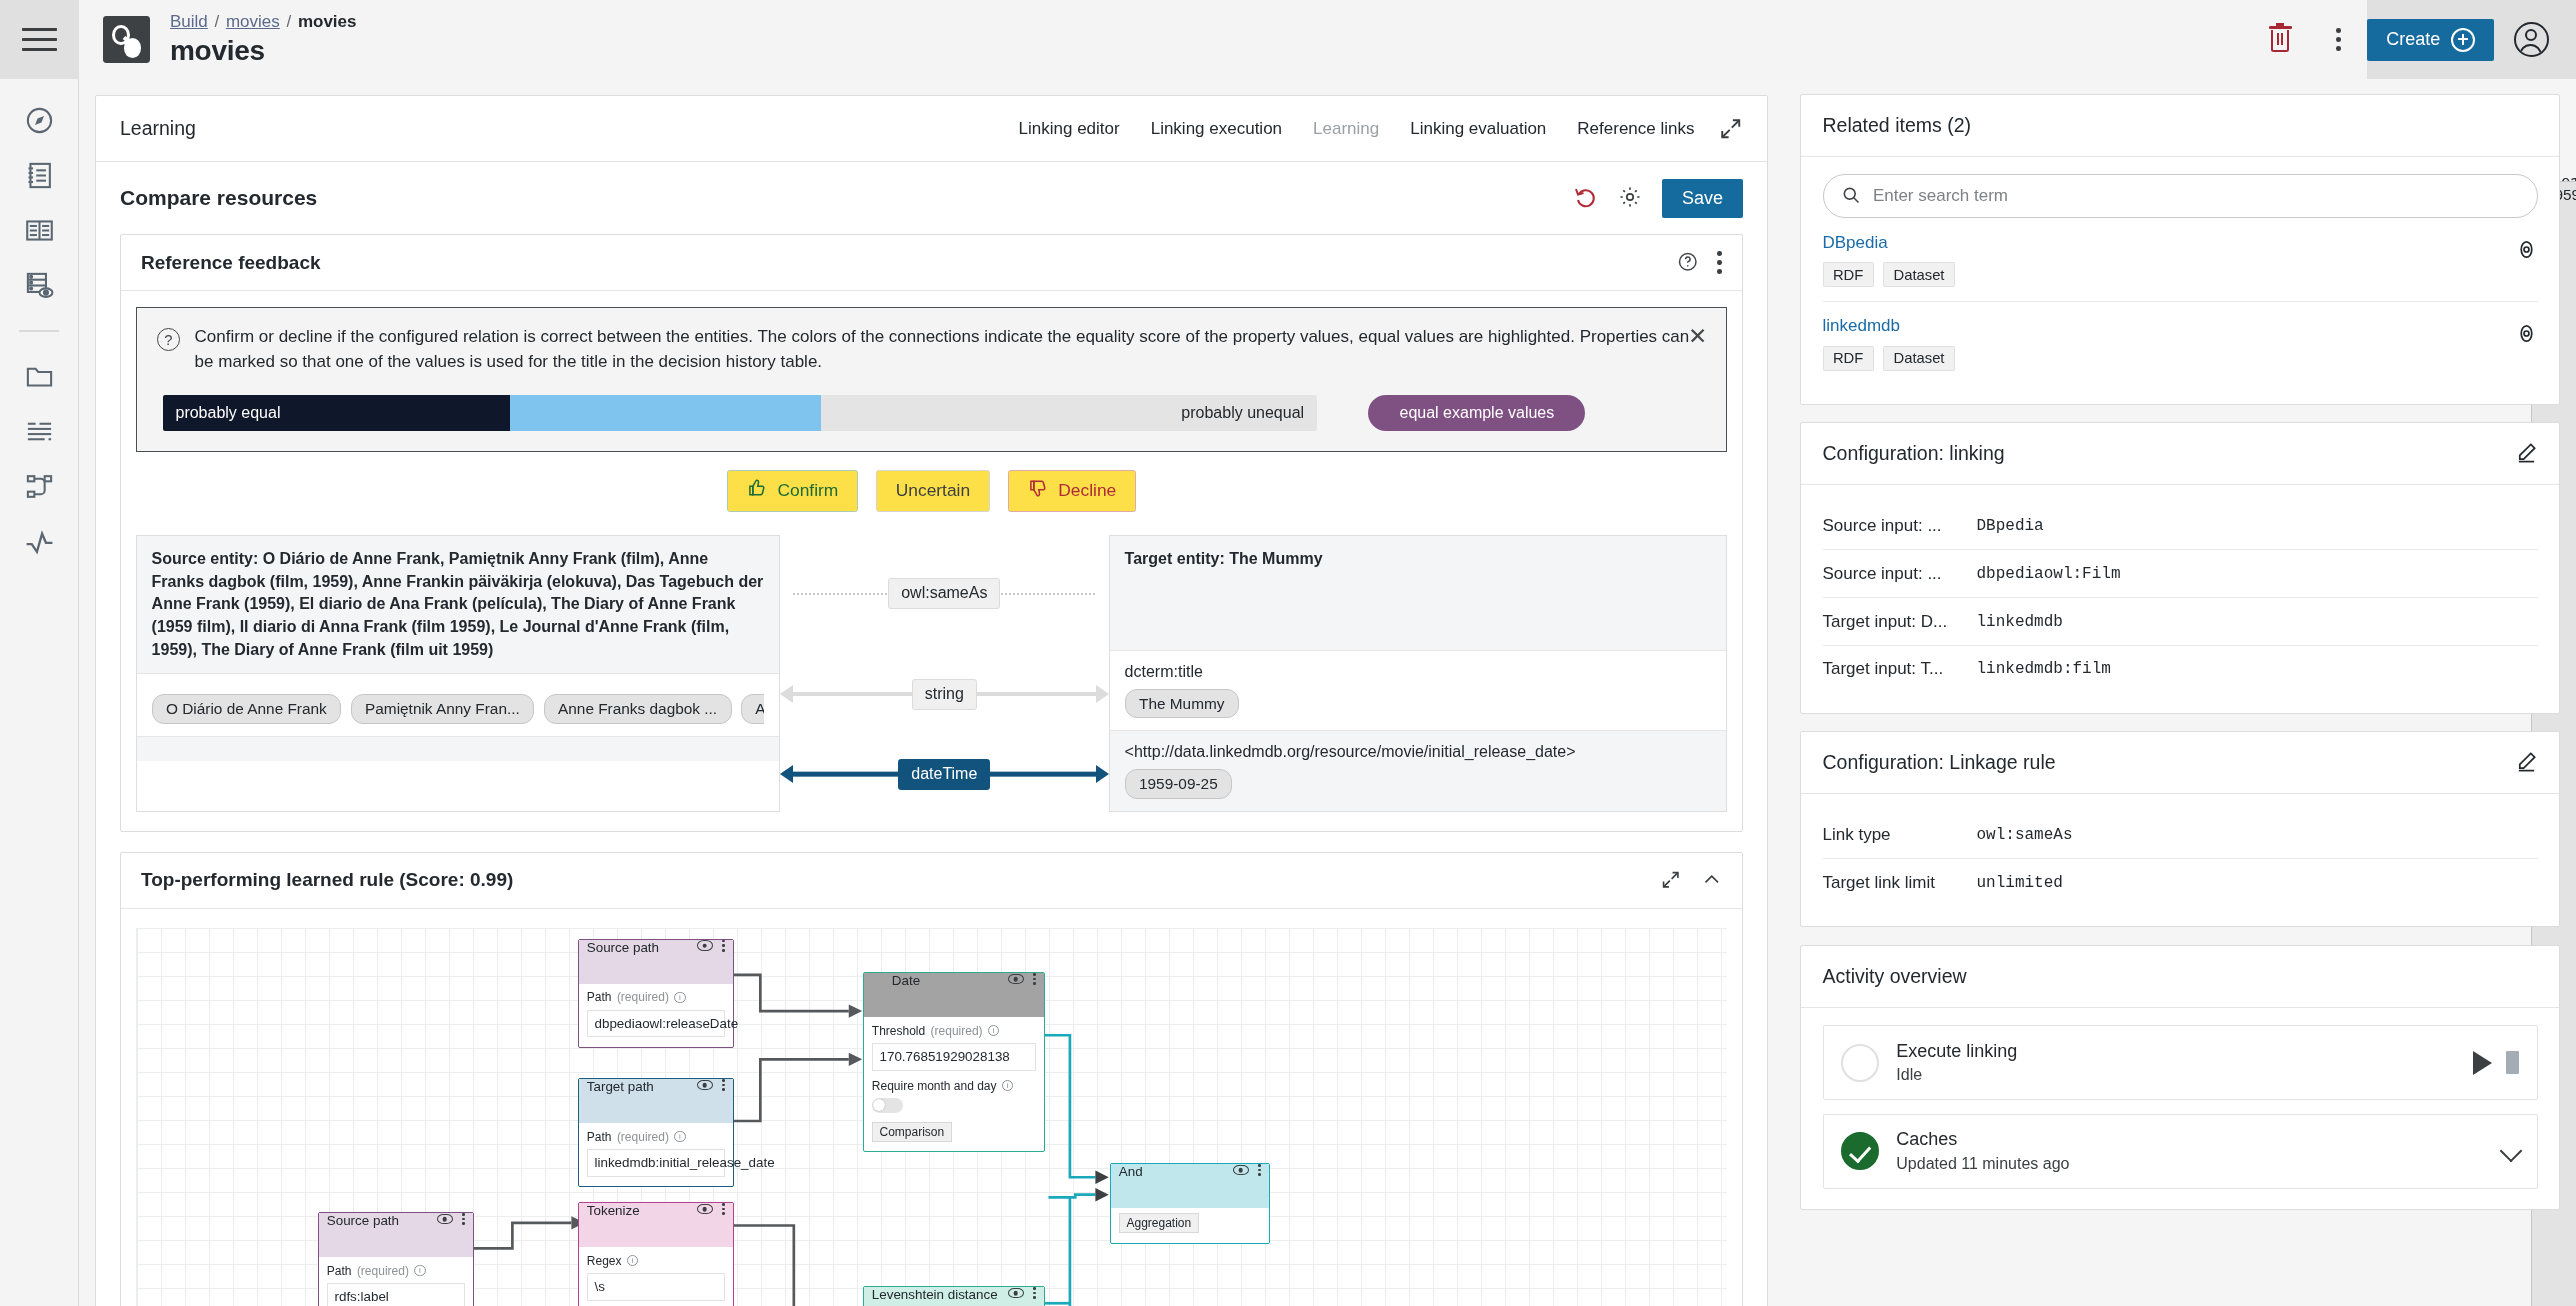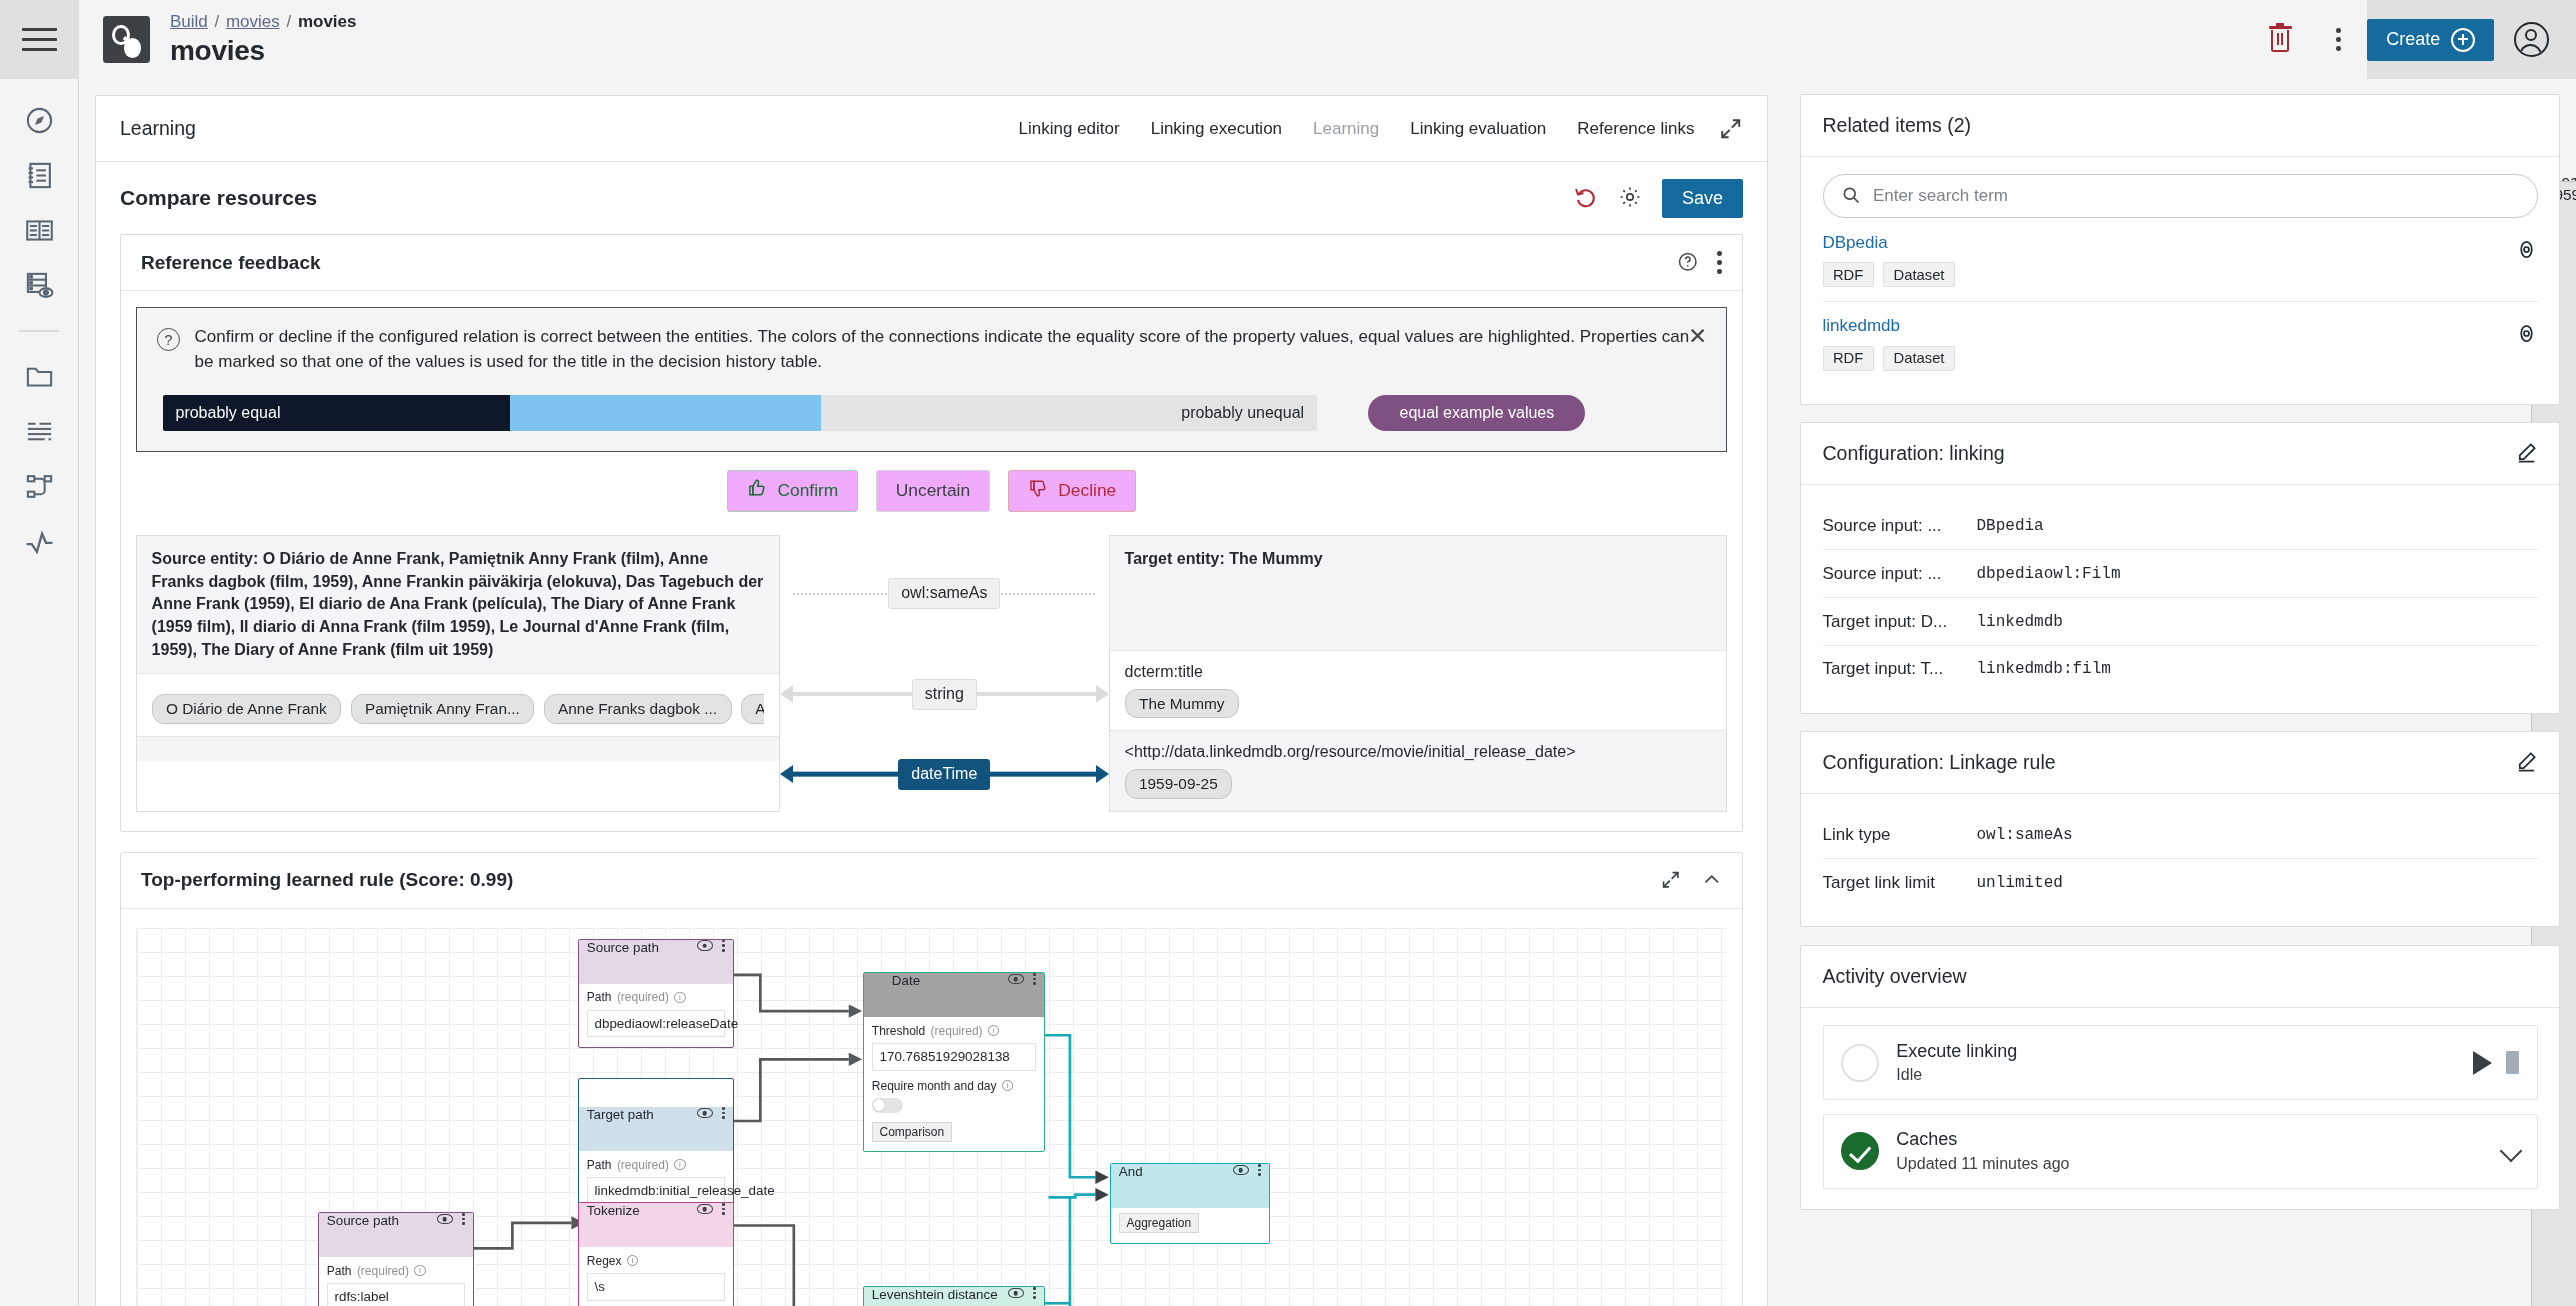--- a/index.html
+++ b/index.html
@@ -79,21 +79,21 @@
   .notice-x { position: absolute; right: 19px; top: 17.4px; font-size: 23px; color: #45474a; cursor: pointer; line-height: 1; }
   .scale-row { display: flex; align-items: center; gap: 51px; margin-top: 20px; padding-left: 6.7px; }
   .scale { display: flex; width: 1154px; height: 36px; border-radius: 2px; overflow: hidden; }
   .seg { display: flex; align-items: center; font-size: 16px; }
   .seg.s1 { background: #0f172a; color: #fff; padding-left: 12px; }
   .seg.s2 { background: #7fc3ef; }
   .seg.s3 { background: #e4e4e4; color: #23292e; justify-content: flex-end; padding-right: 13.4px; }
   .pill-purple { background: #7f5183; color: #fff; font-size: 16px; border-radius: 19px; padding: 9.4px 31px; white-space: nowrap; }
 
   .decision-row { display: flex; justify-content: center; gap: 17.4px; margin: 17.4px 0 23px 0; }
-  .dbtn { height: 42px; display: flex; align-items: center; gap: 10.7px; padding: 0 19px; font-size: 17.4px; border-radius: 2.7px; background: #f0abfc; cursor: pointer; justify-content: space-between; }
+  .dbtn { height: 42px; display: flex; align-items: center; gap: 10.7px; padding: 0 19px; font-size: 17.4px; border-radius: 2.7px; background: #fde047; cursor: pointer; justify-content: space-between; }
   .dbtn.confirm { border: 1.3px solid #a9cdb4; color: #1c6b36; }
   .dbtn.uncertain { border: 1.3px solid #d5d5d5; color: #3b3f42; }
   .dbtn.decline { border: 1.3px solid #deaaae; color: #b02a37; }
 
   
   .compare { display: flex; margin: 0 14.8px 19px 14.8px; }
   .col-src { width: 644px; border: 0.7px solid #dedede; }
   .col-mid { width: 329px; }
   .col-tgt { flex: 1; border: 0.7px solid #dedede; }
   .rw { border-bottom: 0.7px solid #e6e6e6; padding: 12px 14.8px; }
@@ -523,21 +523,21 @@
                 <div class="nlbl">
                     <span>Path</span>
                     <span class="req">(required)</span>
                     <span class="info-i">i</span>
                   </div>
                 <div class="ninput">dbpediaowl:releaseDate</div>
               </div>
             </div>
 
             <div class="node" style="left:441px;top:150px;width:156px;border:1.3px solid #1d5e80;">
-              <div class="node-head" style="background:#cfe0ea;margin-top:28px;">
+              <div class="node-head" style="background:#cfe0ea;">
                 <span>Target path</span>
                 <span class="na">
                     <span class="eye"></span>
                     <span class="kb2">
                       <i></i>
                       <i></i>
                       <i></i>
                     </span>
                   </span>
               </div>

